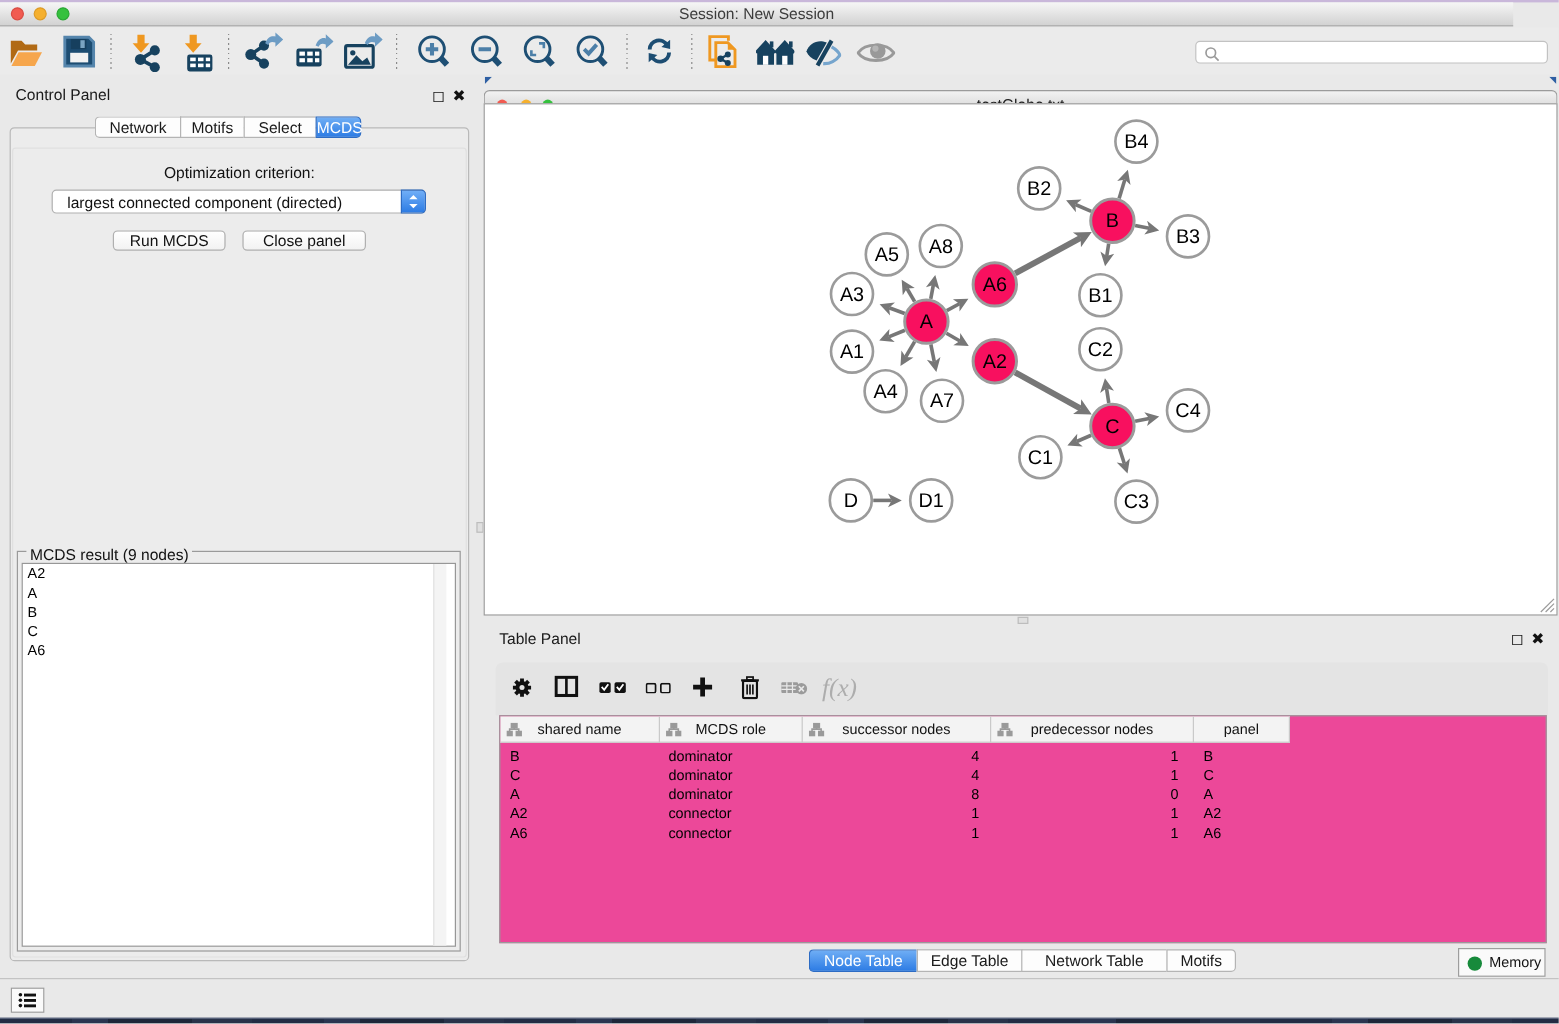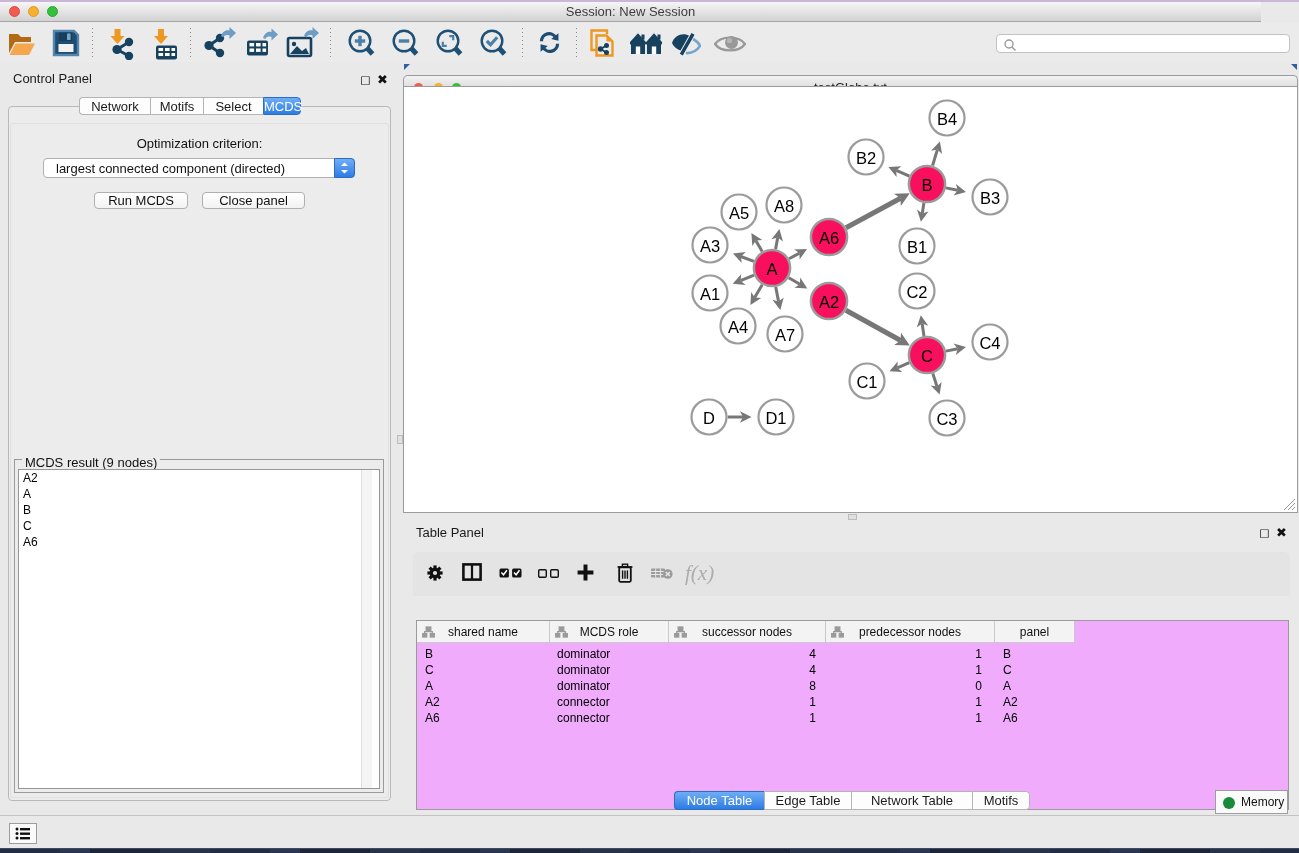--- a/index.html
+++ b/index.html
@@ -62,21 +62,21 @@
   background:linear-gradient(#f2f2f2,#cdcdcd); border:1px solid #9b9b9b; border-bottom:none;
   border-radius:5px 5px 0 0; }
 #net-title .title { width:100%; text-align:center; font-size:13px; color:#222; line-height:23px; }
 .tl2 { position:absolute; border-radius:50%; width:9px; height:9px; top:7px; }
 #net-body { position:absolute; left:0; top:23px; width:895px; height:427px;
   background:#fff; border:1px solid #9b9b9b; }
 
 
 #tp-title { left:416px; top:525px; font-size:13px; color:#1a1a1a; }
 #tp-toolbar { left:416px; top:552px; width:874px; height:40px; }
-#tp-table { left:416px; top:596px; width:873px; height:190px; background:#f0abfc; border:1px solid #9a9a9a;margin-top:24px; }
+#tp-table { left:416px; top:596px; width:873px; height:190px; background:#ec4899; border:1px solid #9a9a9a; }
 #tp-header { position:absolute; left:0; top:0; height:22px; background:#f3f3f3;
   border-bottom:1px solid #c9c9c9; }
 .hcol { position:absolute; top:0; height:22px; border-right:1px solid #c9c9c9;
   font-size:12px; color:#111; text-align:center; line-height:22px; }
 .hicon { position:absolute; left:5px; top:5px; }
 .trow { position:absolute; font-size:12px; color:#000; height:16px; line-height:16px; }
 .cell { position:absolute; }
 .num { text-align:right; }
 
 .btabs { left:674px; top:791px; }

